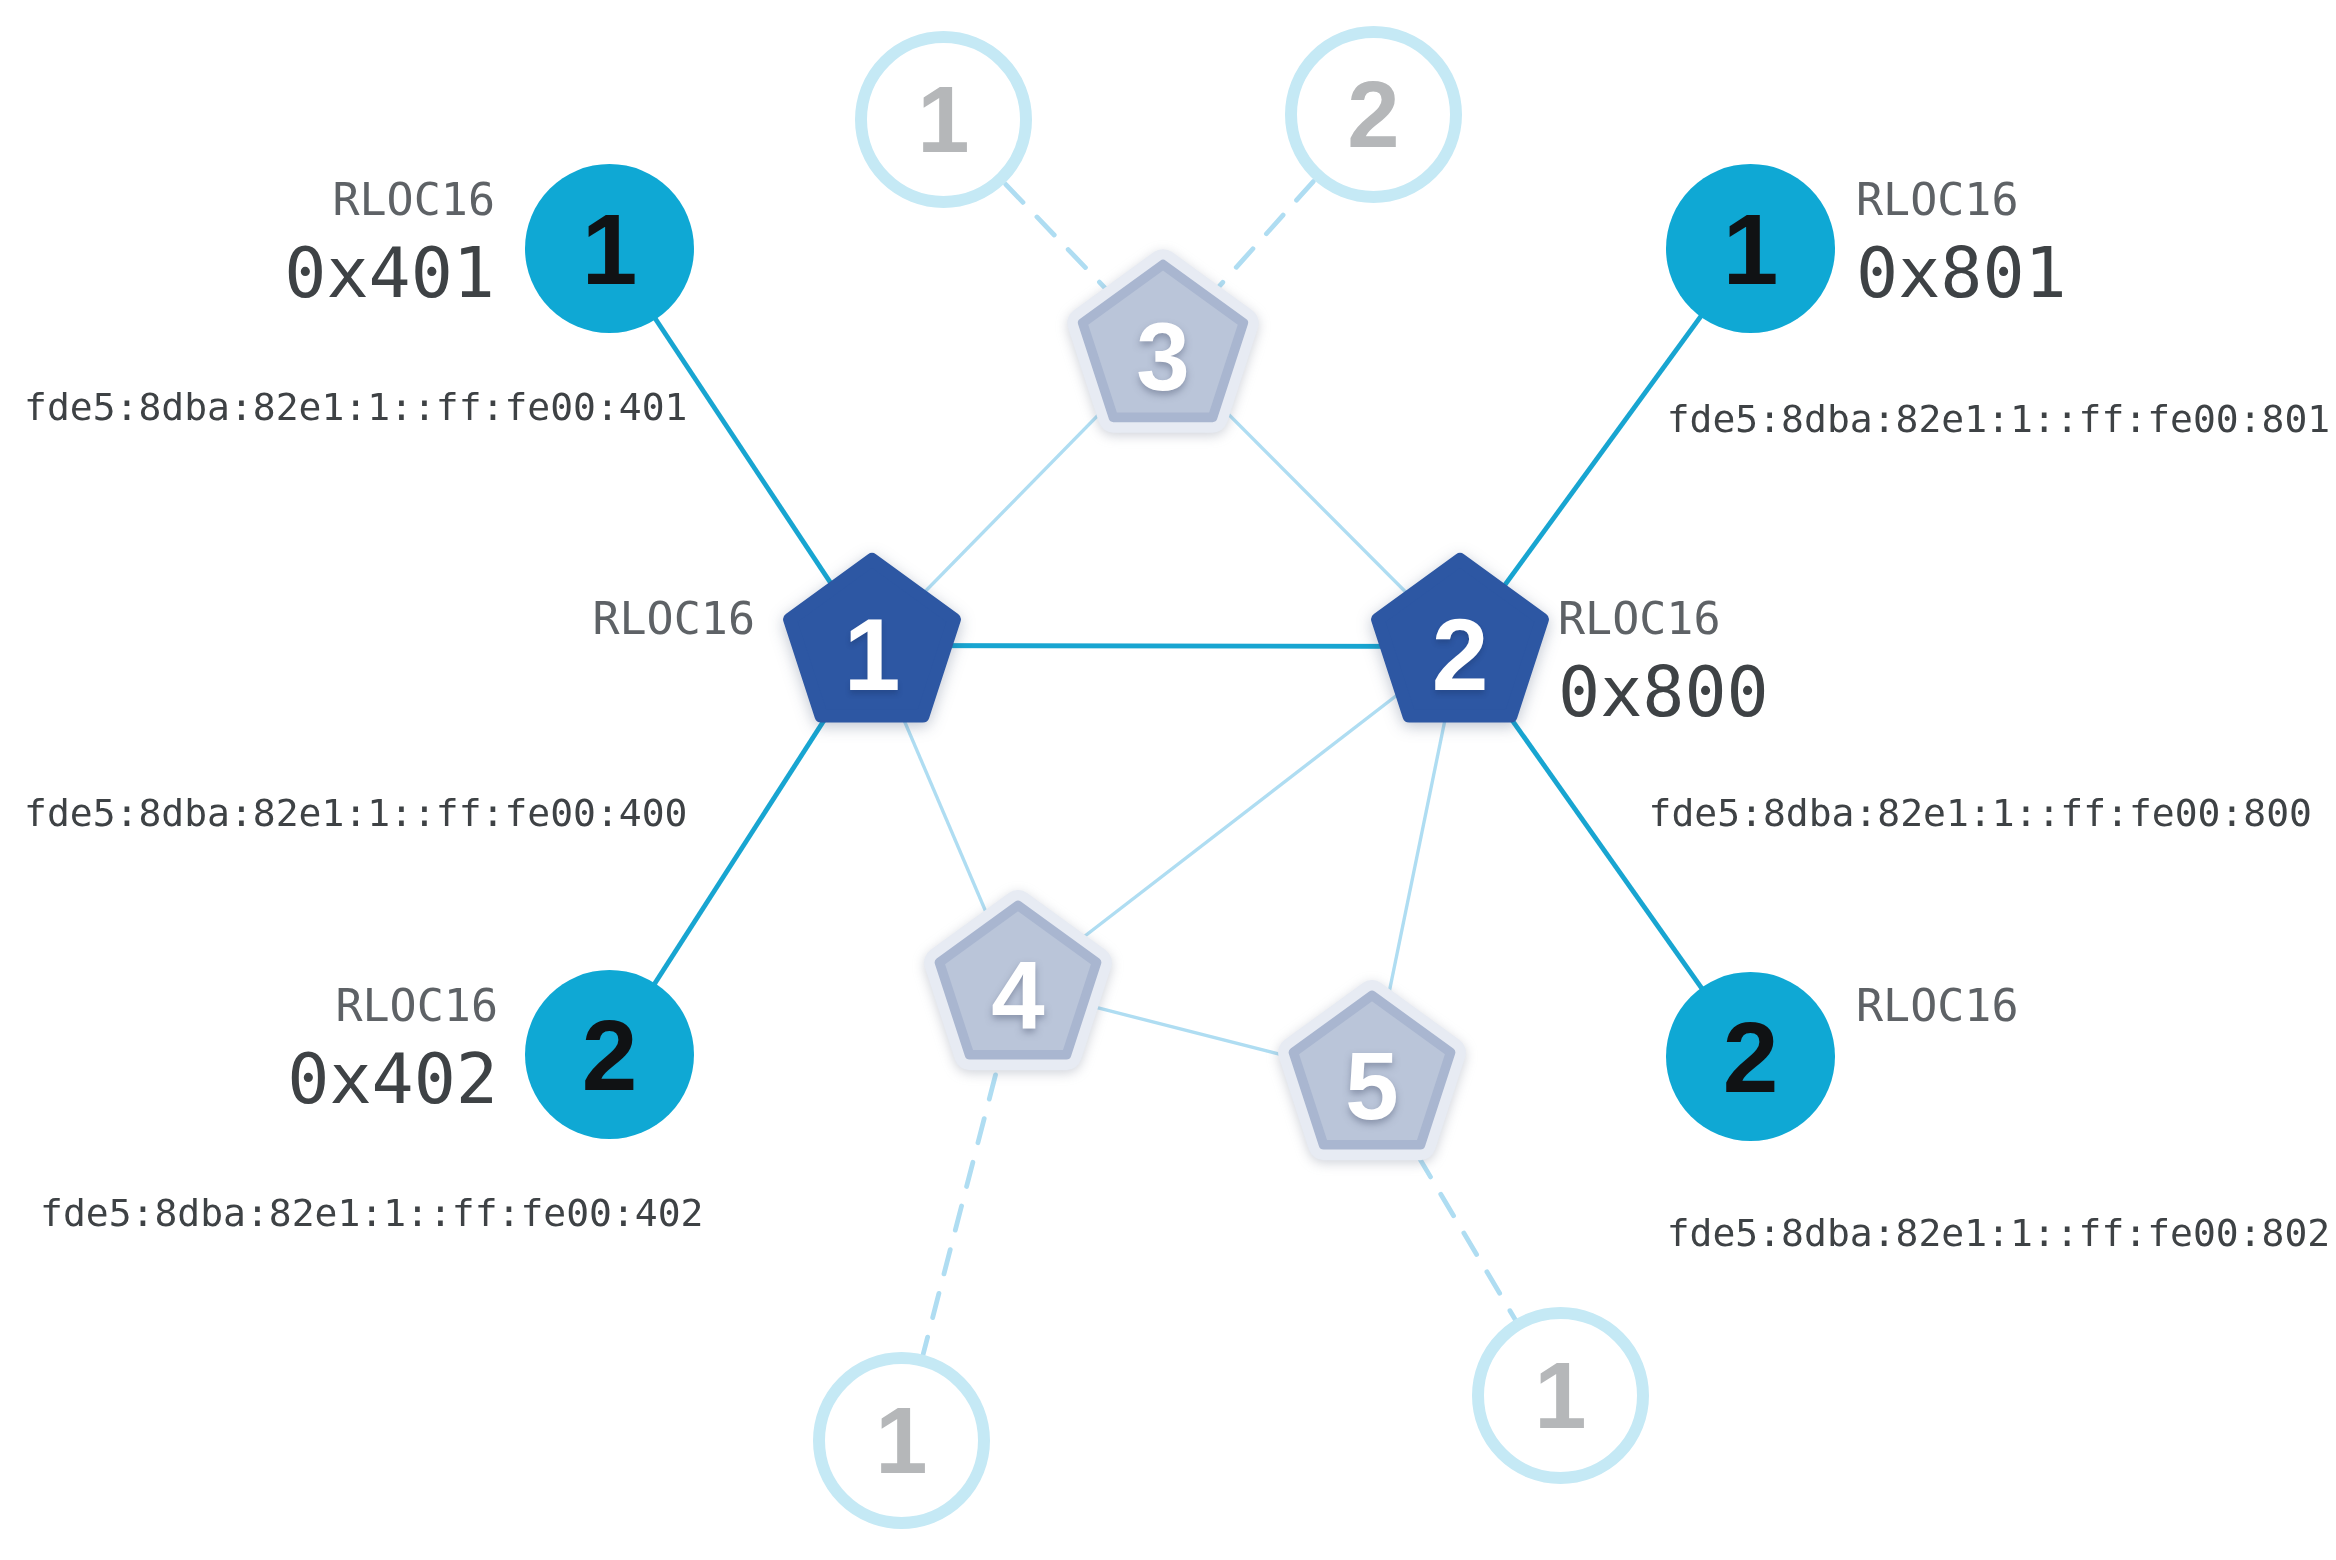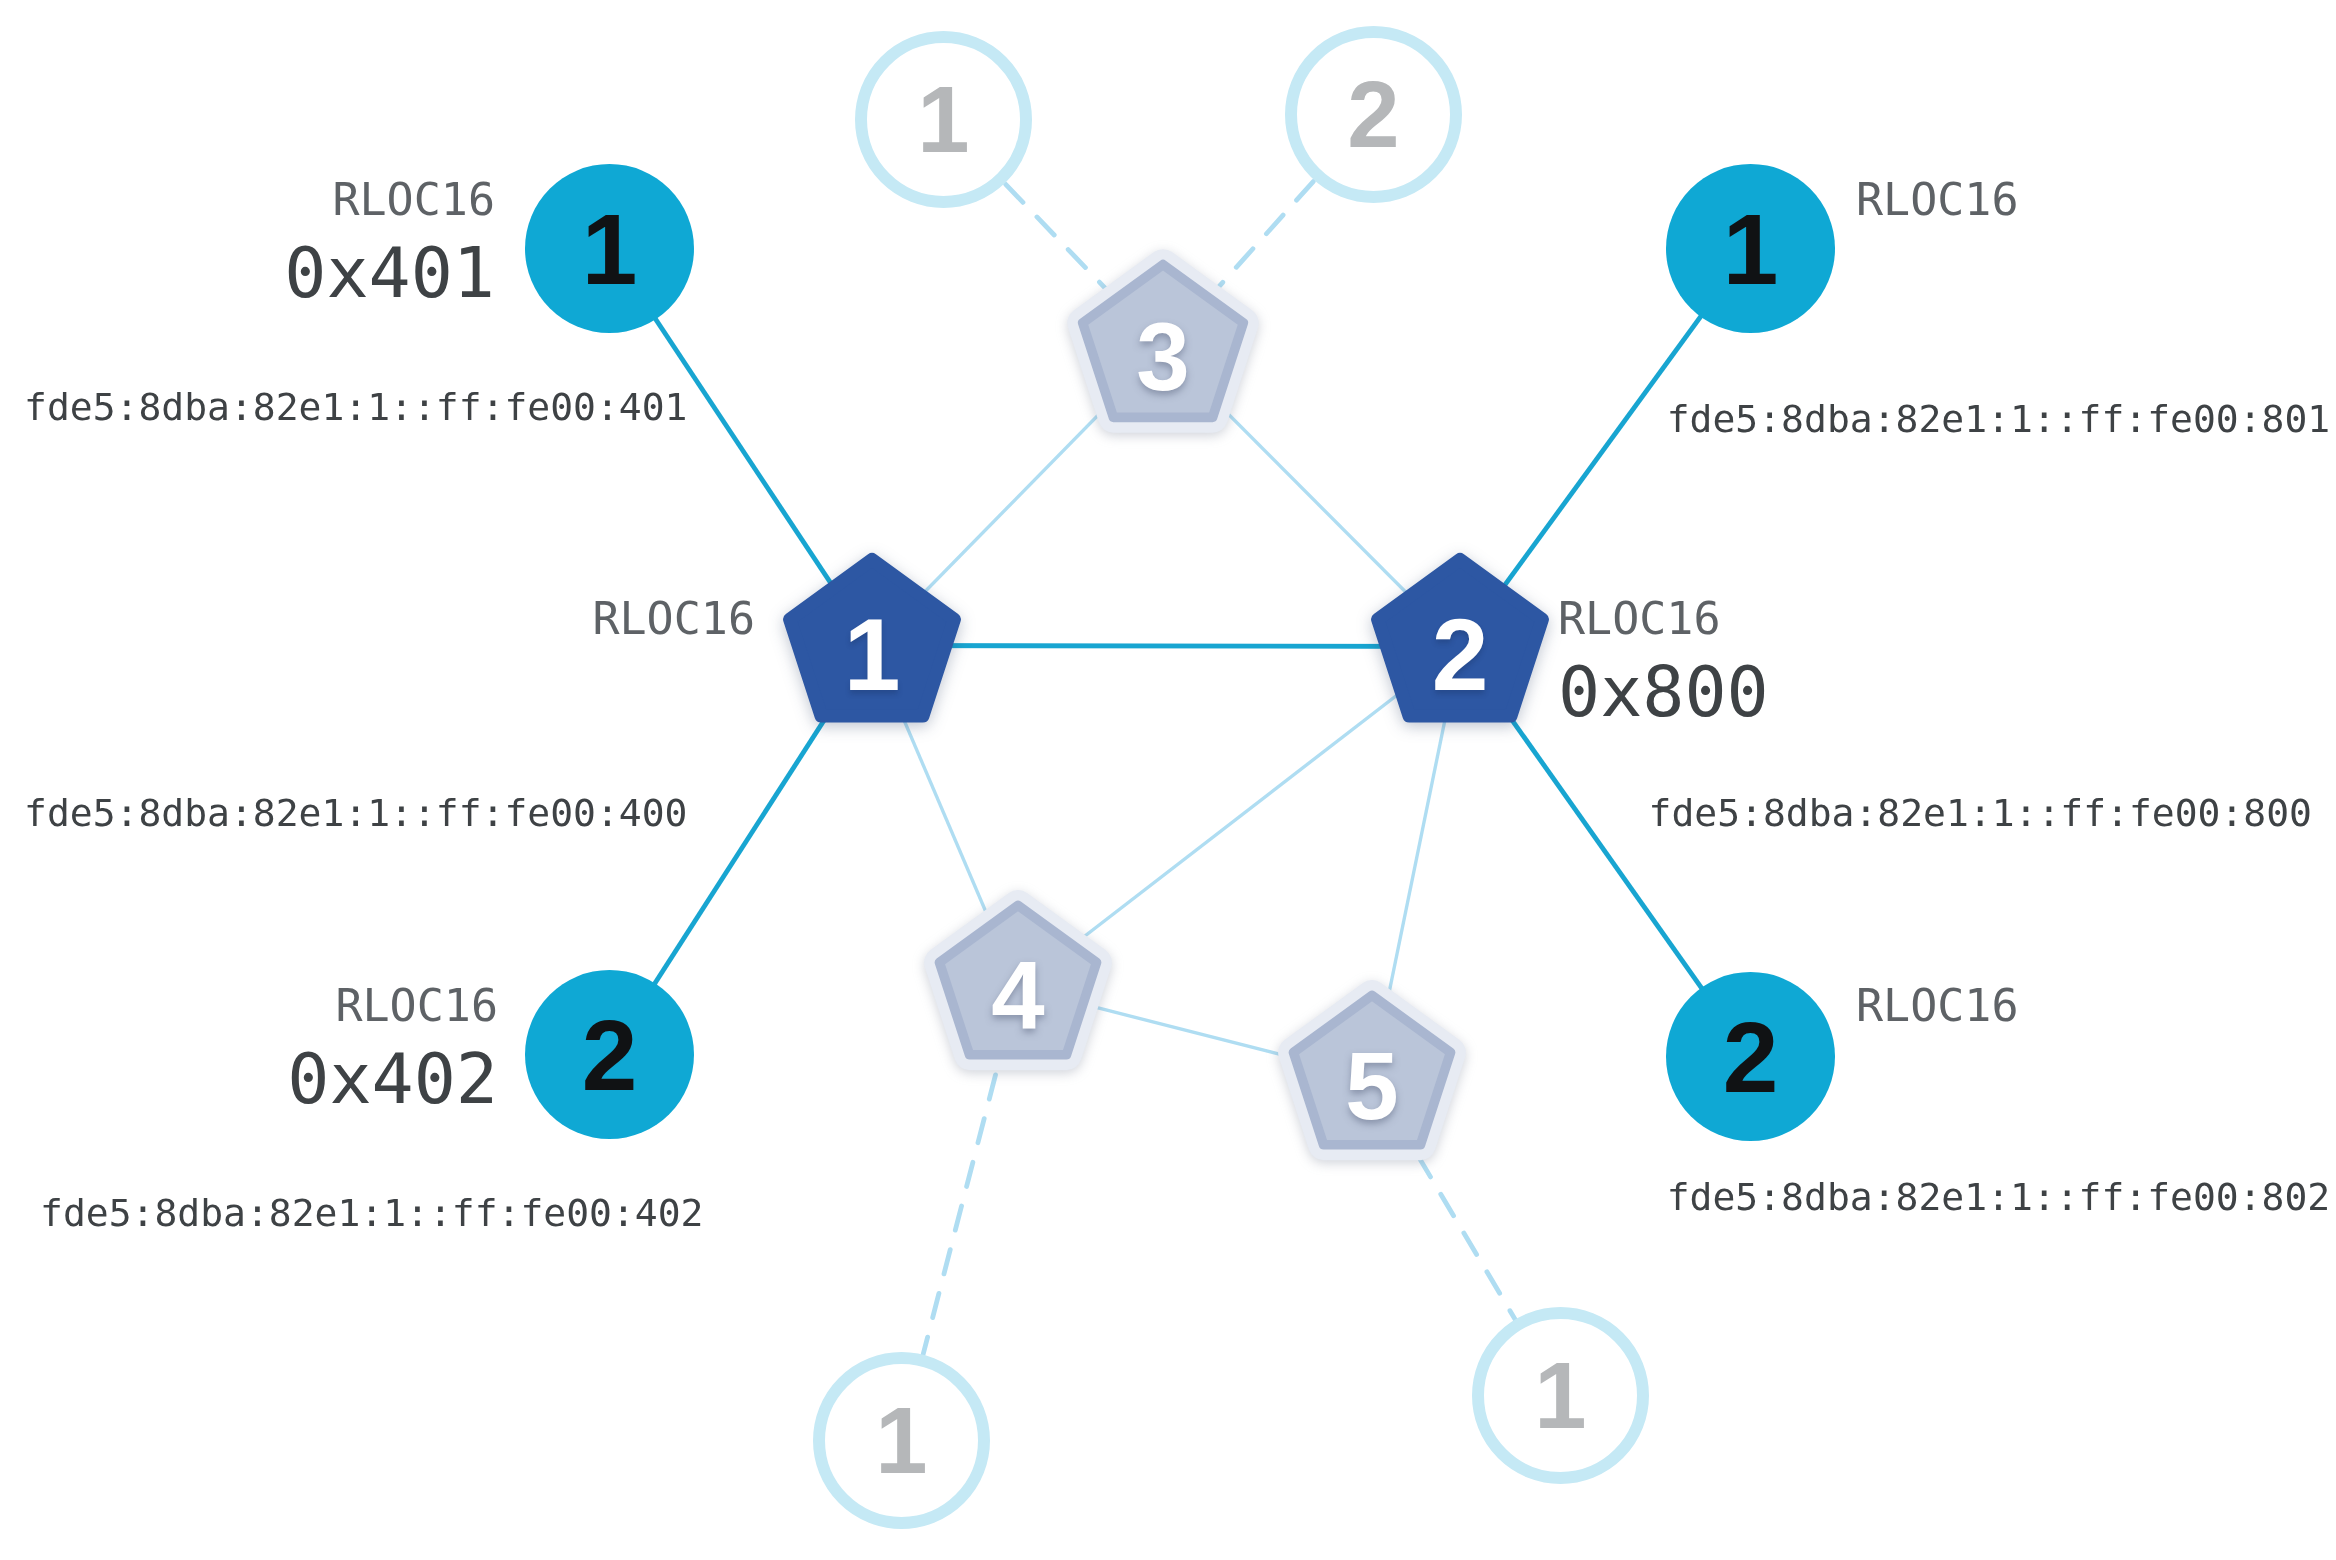--- a/index.html
+++ b/index.html
@@ -67,20 +67,21 @@
   <div class="label-layer">
 
     <div class="rloc-block align-right" style="left:0;top:175px;width:495px">
       <div class="rloc-label">RLOC16</div>
       <div class="rloc-value">0x401</div>
     </div>
     <div class="addr" style="left:24px;top:378px">fde5:8dba:82e1:1::ff:fe00:401</div>
 
     <div class="rloc-block align-left" style="left:1856px;top:175px">
       <div class="rloc-label">RLOC16</div>
+      <div class="rloc-value">0x801</div>
     </div>
     <div class="addr" style="right:5.8px;top:390px">fde5:8dba:82e1:1::ff:fe00:801</div>
 
     <div class="rloc-block align-right" style="left:0;top:594px;width:755px">
       <div class="rloc-label">RLOC16</div>
     </div>
     <div class="addr" style="left:24px;top:784px">fde5:8dba:82e1:1::ff:fe00:400</div>
 
     <div class="rloc-block align-left" style="left:1558px;top:594px">
       <div class="rloc-label">RLOC16</div>
@@ -90,21 +91,21 @@
 
     <div class="rloc-block align-right" style="left:0;top:981px;width:498px">
       <div class="rloc-label">RLOC16</div>
       <div class="rloc-value">0x402</div>
     </div>
     <div class="addr" style="left:40px;top:1184px">fde5:8dba:82e1:1::ff:fe00:402</div>
 
     <div class="rloc-block align-left" style="left:1856px;top:981px">
       <div class="rloc-label">RLOC16</div>
     </div>
-    <div class="addr" style="right:5.8px;top:1168px">fde5:8dba:82e1:1::ff:fe00:802</div>
+    <div class="addr" style="right:5.8px;top:1204px">fde5:8dba:82e1:1::ff:fe00:802</div>
   </div>
 
   <div class="node-layer">
 
     <div class="node circle ghost-circle" style="left:855px;top:31px;width:177px;height:177px">
       <span class="num ghost-num">1</span>
     </div>
     <div class="node circle ghost-circle" style="left:1285px;top:26px;width:177px;height:177px">
       <span class="num ghost-num">2</span>
     </div>

